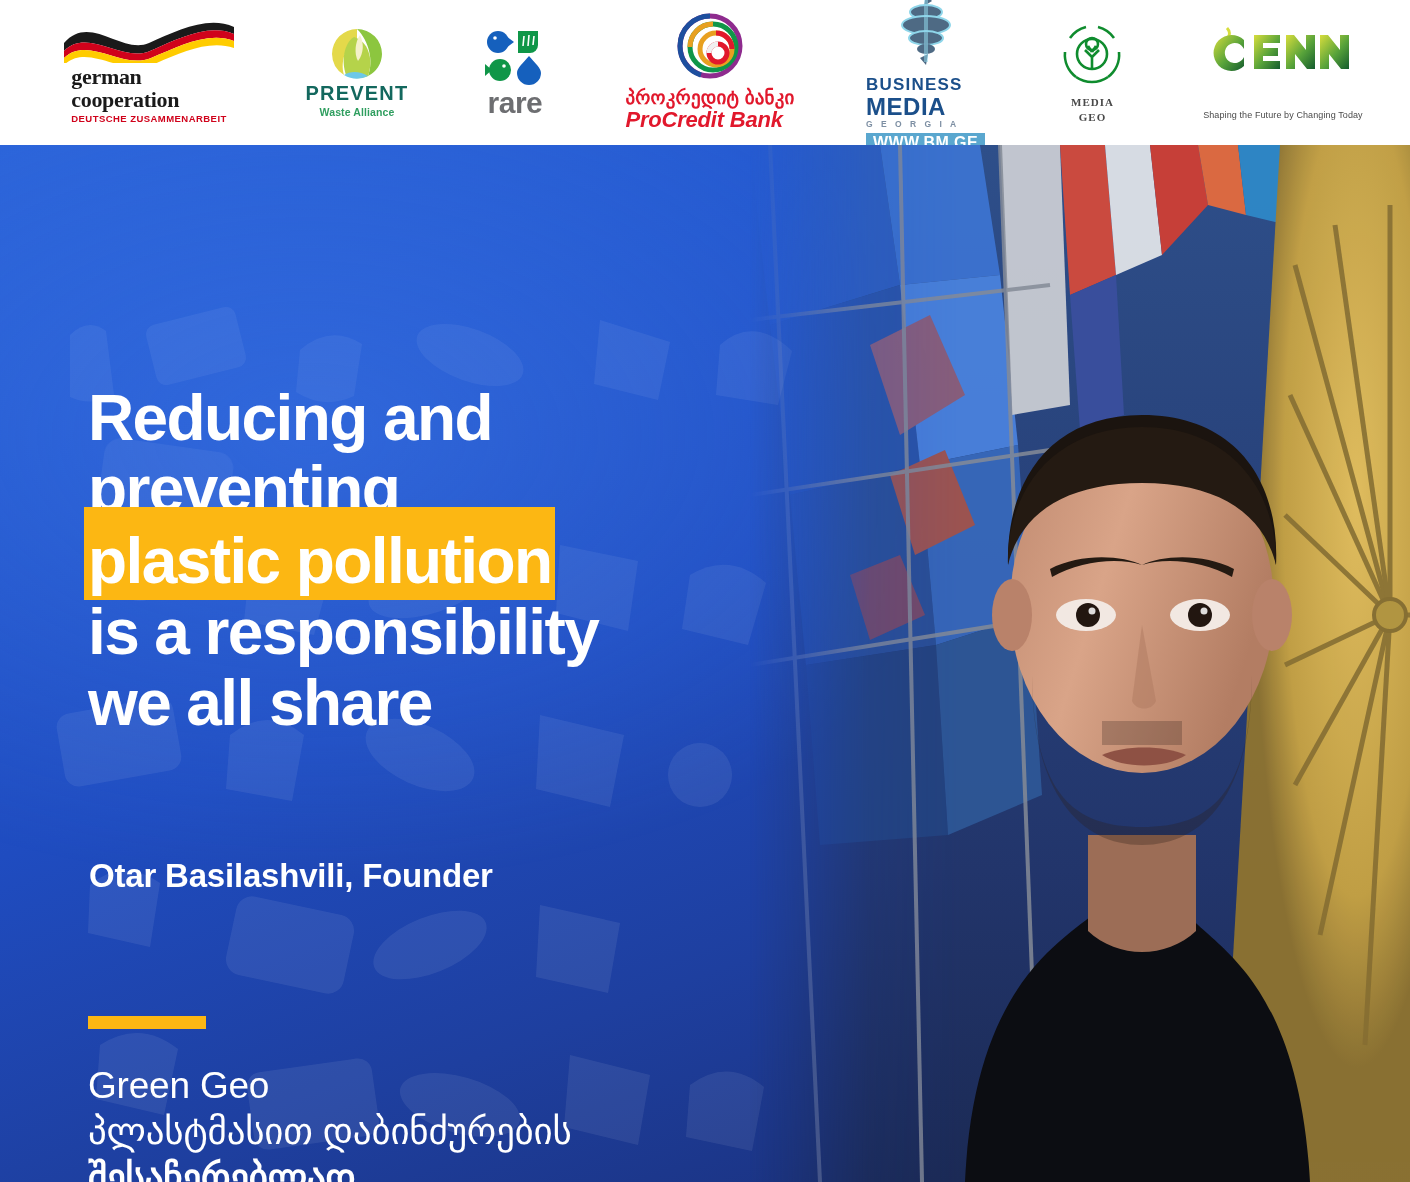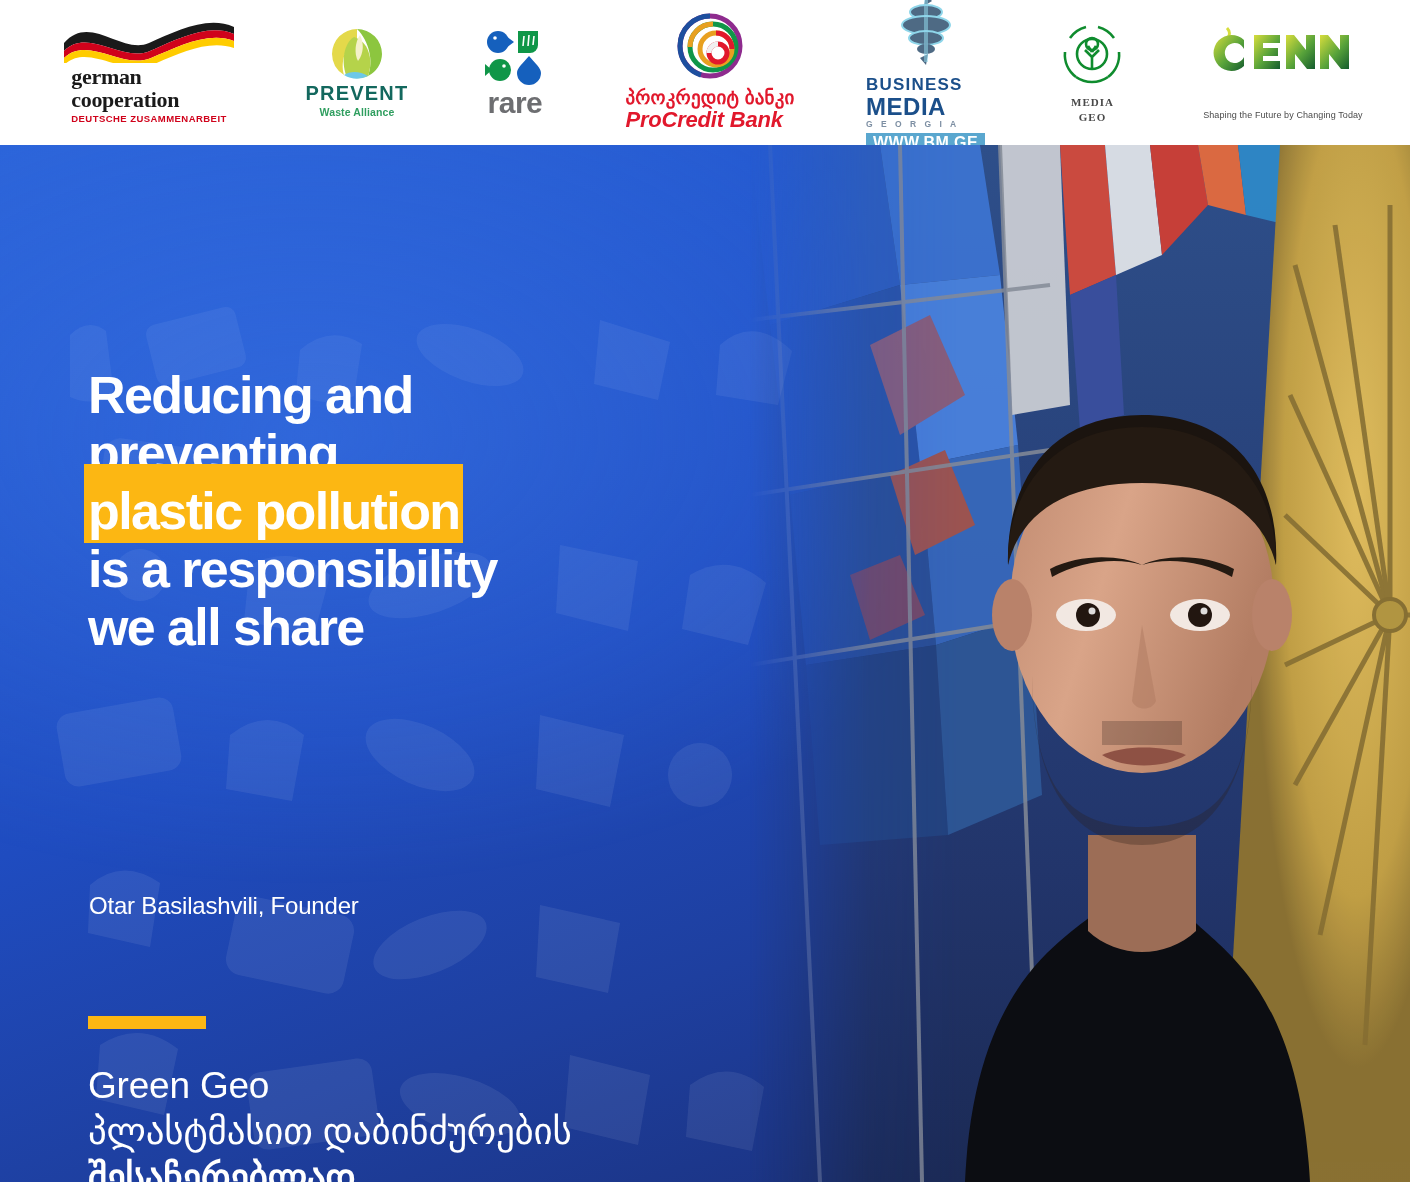--- a/index.html
+++ b/index.html
@@ -83,40 +83,40 @@
     position: absolute; right: 0; top: 0;
     width: 660px; height: 1037px;
     overflow: hidden;
     -webkit-mask-image: linear-gradient(to right, rgba(0,0,0,0) 0px, rgba(0,0,0,.25) 40px, rgba(0,0,0,.85) 120px, #000 210px);
     mask-image: linear-gradient(to right, rgba(0,0,0,0) 0px, rgba(0,0,0,.25) 40px, rgba(0,0,0,.85) 120px, #000 210px);
   }
   .photo svg { display:block; width: 660px; height: 1037px; }
 
   
   .headline {
-    position: absolute; left: 88px; top: 222px;
+    position: absolute; left: 88px; top: 238px;
     width: 800px;
-    font-size: 52px; font-weight: 700; color: #ffffff;
+    font-size: 64px; font-weight: 700; color: #ffffff;
     line-height: 1.115;
     letter-spacing: -1.6px;
     z-index: 5;
   }
   .headline .ln { display: block; white-space: nowrap; }
   .hl-mark {
     background: #fcb713;
     color: #ffffff;
     padding: 18px 4px 3px 4px;
     margin-left: -4px;
     box-decoration-break: clone;
     -webkit-box-decoration-break: clone;
   }
 
   .byline {
-    position: absolute; left: 89px; top: 747px;
-    font-size: 24px; color: #ffffff; font-weight: 400;
+    position: absolute; left: 89px; top: 712px;
+    font-size: 33px; color: #ffffff; font-weight: 700;
     letter-spacing: -0.2px;
     z-index: 5;
   }
 
   .rule {
     position: absolute; left: 88px; top: 871px;
     width: 118px; height: 13px; background: #fcb713;
     z-index: 5;
   }
 

